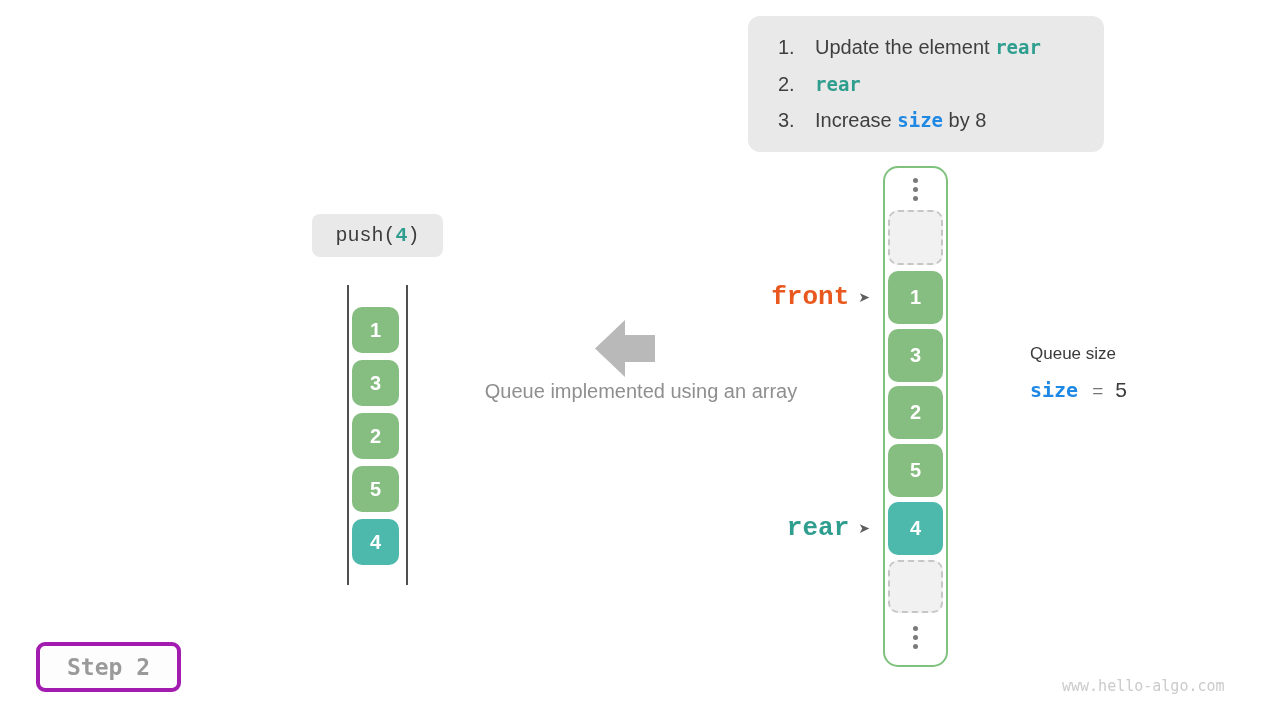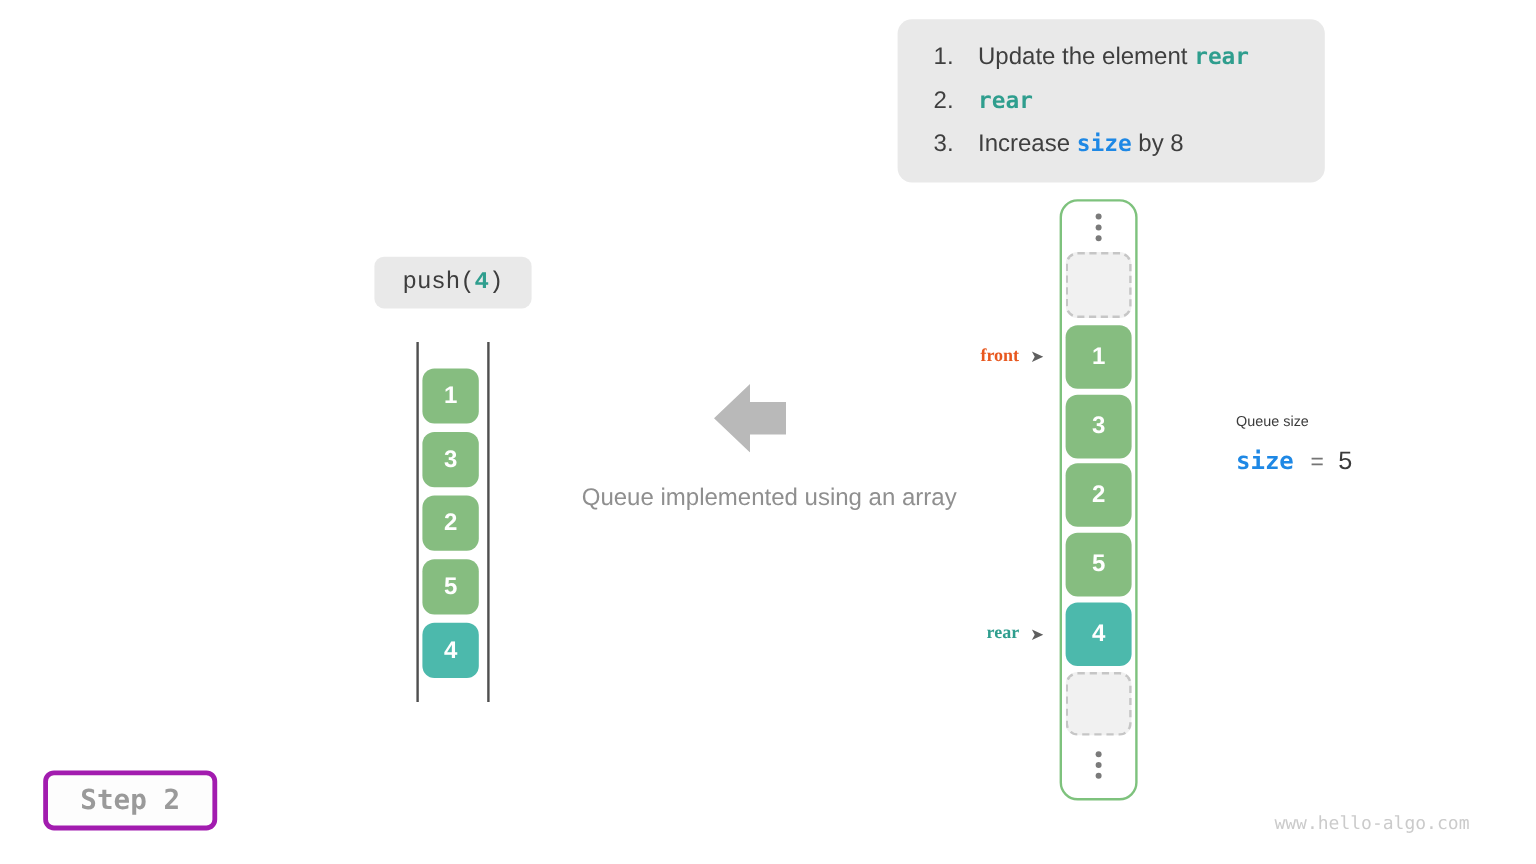--- a/index.html
+++ b/index.html
@@ -87,21 +87,21 @@
   .box.teal { background: #4cb9ac; }
 
   
   .big-arrow {
     position: absolute;
     left: 595px; top: 320px;
     width: 60px; height: 57px;
   }
   .caption {
     position: absolute;
-    left: 455px; top: 404px;
+    left: 455px; top: 380px;
     width: 372px;
     text-align: center;
     font-size: 20px;
     color: #8f8f8f;
   }
 
   
   .array-col {
     position: absolute;
     left: 883px; top: 166px;
@@ -143,36 +143,36 @@
   .pointer-row {
     position: absolute;
     left: 755px;
     width: 115px; height: 28px;
     display: flex;
     align-items: center;
     justify-content: flex-end;
     gap: 9px;
   }
   .pointer-label {
-    font-family: Liberation Serif, serif;
-    font-weight: bold;
-    font-size: 15px;
+    font-family: Liberation Mono, monospace;
+    font-weight: bold;
+    font-size: 26px;
   }
   .front-row { top: 283px; }
   .front-row .pointer-label { color: #e8581f; }
   .rear-row { top: 514px; }
   .rear-row .pointer-label { color: #2f9e8e; }
   .pointer-glyph { font-size: 14px; color: #5f5f5f; line-height: 1; }
 
   
   .queue-size {
     position: absolute;
     left: 1030px; top: 344px;
   }
-  .qs-title { font-size: 12px; color: #3b3b3b; }
+  .qs-title { font-size: 17px; color: #3b3b3b; }
   .qs-value {
     margin-top: 14px;
     display: flex;
     align-items: baseline;
     font-size: 20px;
   }
   .qs-var {
     font-family: "DejaVu Sans Mono", monospace;
     font-weight: bold;
     font-size: 20px;

